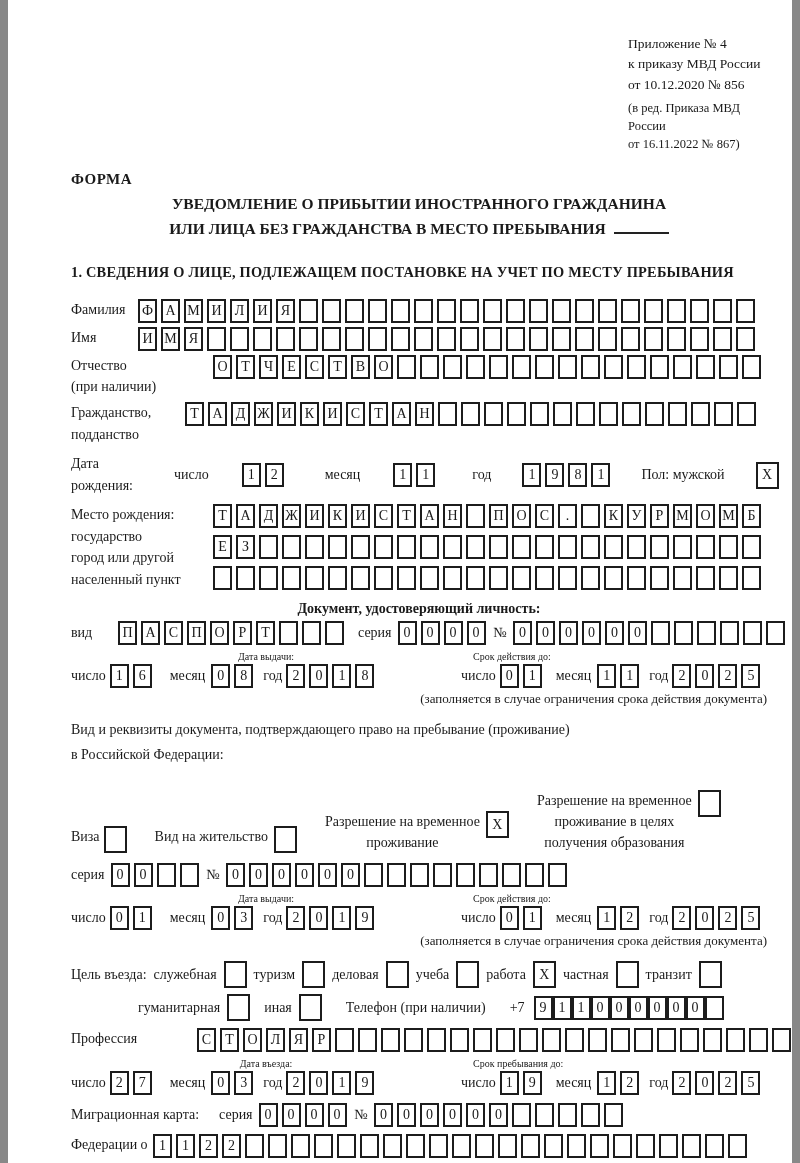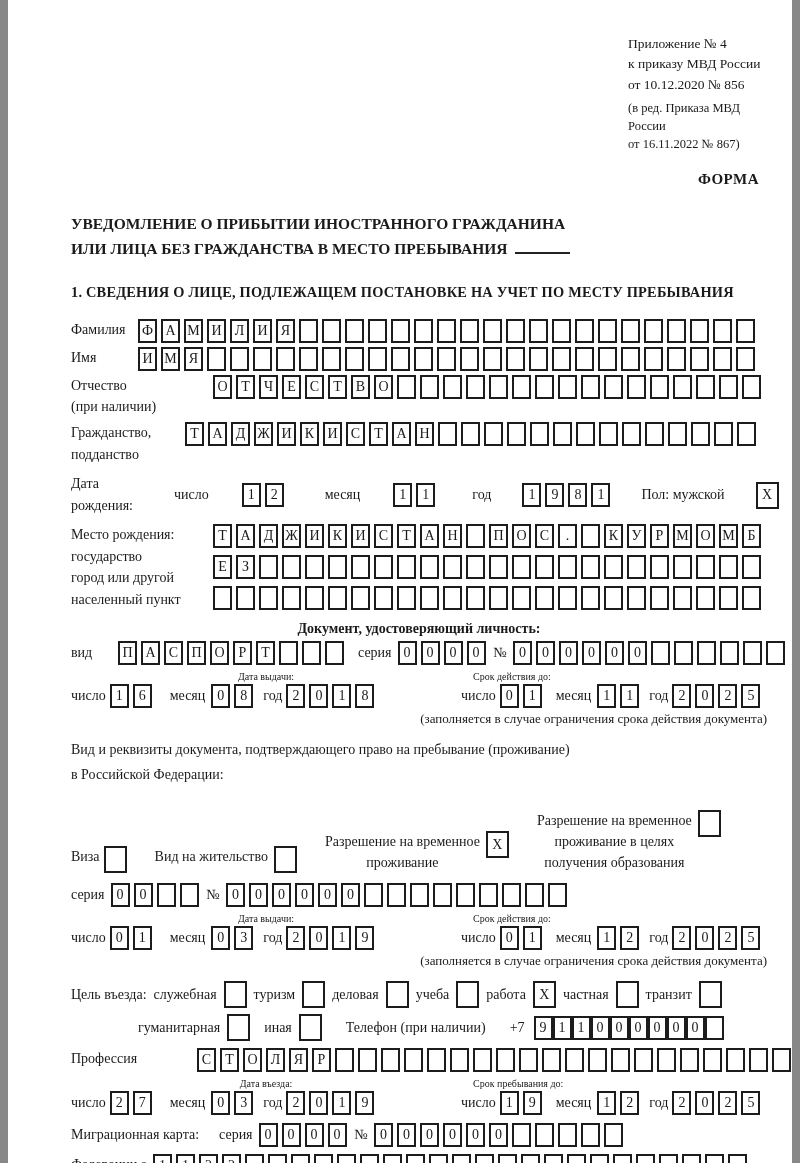--- a/index.html
+++ b/index.html
@@ -4,22 +4,22 @@
 <style>
   html,body{margin:0;padding:0;background:#888;}
   .page{
     width:784px;height:1163px;background:#fff;color:#1a1a1a;
     font-family:"Liberation Serif","DejaVu Serif",serif;
     box-sizing:border-box;padding:34px 25px 10px 63px;
     position:relative;overflow:hidden;margin:0 auto;
   }
   .appendix{margin-left:557px;font-size:13.5px;line-height:1.5;}
   .revision{margin-left:557px;font-size:12.5px;line-height:1.45;margin-top:4px;}
-  .form-label{text-align:right;padding-right:8px;font-weight:bold;font-size:15px;margin-top:18px;letter-spacing:.5px;}
-  .title{font-weight:bold;font-size:15.5px;margin-top:24px;line-height:1.6;}
+  .form-label{padding-right:8px;font-weight:bold;font-size:15px;margin-top:18px;letter-spacing:.5px;}
+  .title{text-align:center;font-weight:bold;font-size:15.5px;margin-top:4px;line-height:1.6;}
   .blank-line{display:inline-block;width:55px;border-bottom:2px solid #222;height:4px;margin-left:8px;}
   .sec-heading{font-weight:bold;font-size:14.4px;margin-top:22px;letter-spacing:.2px;white-space:nowrap;}
   .lbl{font-size:14px;line-height:1.55;}
   .frow{display:flex;align-items:flex-start;margin-top:4px;}
   .boxes{display:flex;flex-wrap:nowrap;}
   .cell{
     flex:0 0 auto;width:19px;height:24px;border:2px solid #1c1c1c;box-sizing:border-box;
     margin-right:4px;display:flex;align-items:center;justify-content:center;
     font-size:14px;background:#fff;
   }

